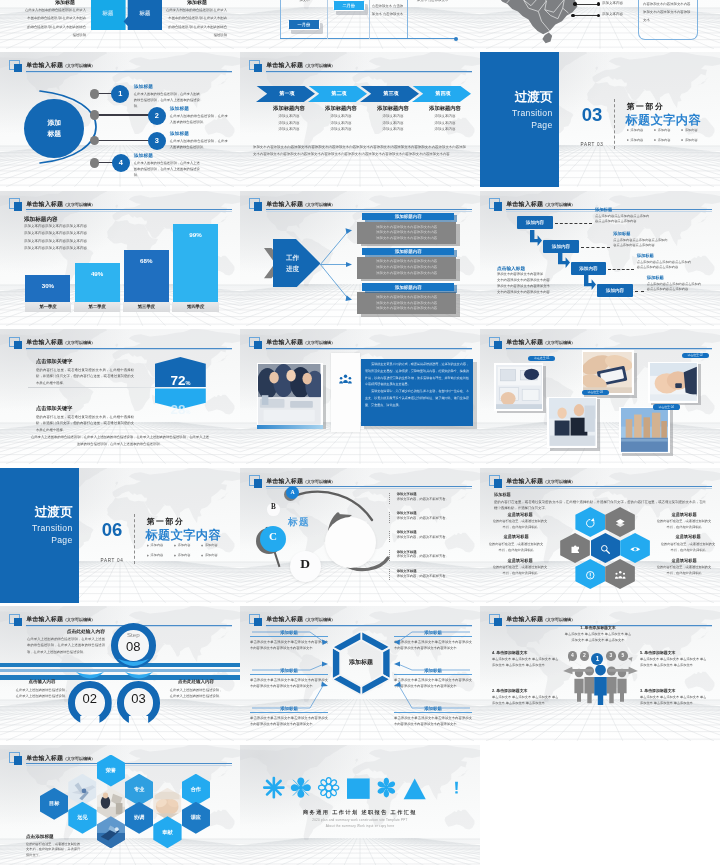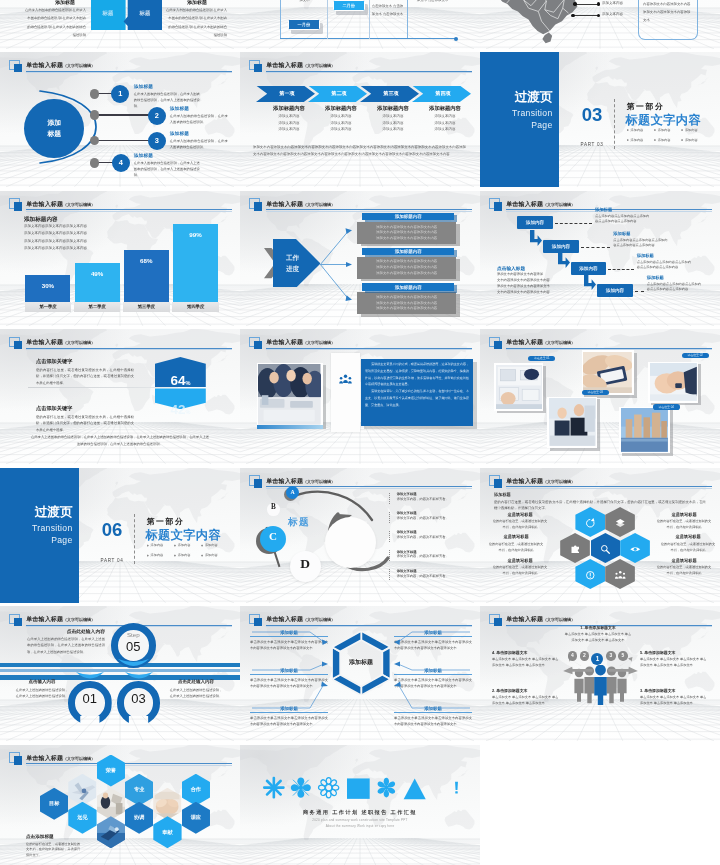--- a/index.html
+++ b/index.html
@@ -1031,22 +1031,22 @@
       </div>
 <div class="abs" style="left:36px;top:29px;font-size:5.2px;font-weight:bold;color:#1f1f1f">点击添加关键字</div>
 <div class="abs" style="left:36px;top:37.5px;width:98px;font-size:3.35px;color:#4a4a4a;line-height:1.95;text-align:justify">您的内容打在这里，或者通过复制您的文本后，在此框中选择粘贴，并选择只保留文字，您的内容打在这里，或者通过复制您的文本后在此框中选择。</div>
 <div class="abs" style="left:36px;top:76px;font-size:5.2px;font-weight:bold;color:#1f1f1f">点击添加关键字</div>
 <div class="abs" style="left:36px;top:84.5px;width:98px;font-size:3.35px;color:#4a4a4a;line-height:1.95;text-align:justify">您的内容打在这里，或者通过复制您的文本后，在此框中选择粘贴，并选择只保留文字，您的内容打在这里，或者通过复制您的文本后在此框中选择。</div>
 <div class="abs" style="left:28px;top:58px;width:150px;height:1.4px;background:linear-gradient(90deg,#cfd2d5 0%,#dcdfe2 70%,#eceeef 100%)"></div>
 <div class="abs" style="left:155px;top:28.1px;width:50.8px;height:52.2px"><svg viewBox="0 0 50.8 52.2" style="width:100%;height:100%">
           <path d="M25.4 0 L50.8 6.8 V30 H0 V6.8 Z" fill="#1368b4"></path>
           <path d="M0 31.5 H50.8 V45.7 L25.4 52.2 L0 45.7 Z" fill="#23aaf0"></path>
         </svg></div>
-<div class="abs" style="left:155px;top:44.5px;width:50.8px;text-align:center;color:#fff;font-size:13.5px;font-weight:bold;line-height:1"><span>64</span><span style="font-size:5.6px">%</span></div>
-<div class="abs" style="left:155px;top:74px;width:50.8px;text-align:center;color:#eaf6fd;font-size:13.5px;font-weight:bold;line-height:1;opacity:.75"><span>42</span><span style="font-size:5.6px">%</span></div>
+<div class="abs" style="left:155px;top:44.5px;width:50.8px;text-align:center;color:#fff;font-size:13.5px;font-weight:bold;line-height:1"><span>72</span><span style="font-size:5.6px">%</span></div>
+<div class="abs" style="left:155px;top:74px;width:50.8px;text-align:center;color:#eaf6fd;font-size:13.5px;font-weight:bold;line-height:1;opacity:.75"><span>28</span><span style="font-size:5.6px">%</span></div>
 <div class="abs" style="left:30px;top:105px;width:180px;font-size:3.3px;color:#4a4a4a;line-height:2.0;text-align:center">在此录入上述图表的综合描述说明，在此录入上述图表的综合描述说明，在此录入上述图表的综合描述说明，在此录入上述图表的综合描述说明，在此录入上述图表的综合描述说明。</div>
 </div>
 <div class="slide" style="left:240px;top:329px">
 <div class="bg"></div>
 <div class="wmap">
         <svg viewBox="0 0 1000 460" preserveAspectRatio="xMidYMid slice" style="width:100%;height:100%">
           <g fill="#d4d6d9">
             <path d="M33.3 51.4 L55.6 37.9 L111.1 40.6 L144.4 40.6 L194.4 43.3 L236.1 32.5 L272.2 32.5 L291.7 18.9 L327.8 8.1 L375.0 5.4 L444.4 8.1 L452.8 24.4 L416.7 40.6 L375.0 67.6 L352.8 92.0 L341.7 102.8 L316.7 108.2 L305.6 116.4 L294.4 121.8 L288.9 135.3 L275.0 146.1 L277.8 162.4 L269.4 154.2 L263.9 148.8 L250.0 151.5 L236.1 151.5 L230.6 159.6 L227.8 175.9 L236.1 181.3 L244.4 189.4 L258.3 194.8 L266.7 202.9 L277.8 208.4 L286.1 208.4 L280.6 202.9 L266.7 186.7 L255.6 173.2 L230.6 170.5 L208.3 170.5 L194.4 165.1 L186.1 148.8 L175.0 140.7 L163.9 129.9 L155.6 116.4 L155.6 100.1 L136.1 86.6 L122.2 73.1 L97.2 67.6 L77.8 73.1 L55.6 78.5 L41.7 67.6 L33.3 51.4 Z"></path>
             <path d="M275.0 208.4 L286.1 208.4 L291.7 200.2 L302.8 197.5 L322.2 200.2 L333.3 208.4 L347.2 213.8 L361.1 224.6 L377.8 235.4 L394.4 243.5 L402.8 251.6 L394.4 265.2 L391.7 278.7 L383.3 292.2 L366.7 297.6 L366.7 305.8 L355.6 316.6 L341.7 324.7 L327.8 335.5 L325.0 343.6 L319.4 351.8 L311.1 365.3 L308.3 376.1 L294.4 373.4 L291.7 359.9 L294.4 346.4 L297.2 332.8 L300.0 319.3 L302.8 305.8 L305.6 292.2 L305.6 278.7 L291.7 267.9 L280.6 251.6 L275.0 243.5 L277.8 230.0 L283.3 224.6 L286.1 216.5 L275.0 208.4 Z"></path>
             <path d="M452.8 173.2 L455.6 189.4 L452.8 194.8 L458.3 200.2 L466.7 208.4 L477.8 216.5 L491.7 216.5 L505.6 213.8 L519.4 219.2 L525.0 219.2 L527.8 224.6 L525.0 235.4 L533.3 246.2 L533.3 257.1 L538.9 276.0 L541.7 289.5 L550.0 308.5 L555.6 322.0 L569.4 322.0 L583.3 313.9 L591.7 300.4 L597.2 289.5 L611.1 273.3 L611.1 257.1 L613.9 235.4 L619.4 224.6 L633.3 216.5 L641.7 200.2 L625.0 197.5 L619.4 197.5 L611.1 189.4 L605.6 181.3 L602.8 170.5 L594.4 154.2 L588.9 146.1 L569.4 143.4 L555.6 146.1 L536.1 140.7 L527.8 129.9 L508.3 132.6 L494.4 135.3 L483.3 132.6 L472.2 148.8 L463.9 156.9 L452.8 173.2 Z"></path>
@@ -1733,28 +1733,28 @@
         <span class="sqf"></span>
         <span class="ht"><span>单击输入标题</span><span class="hs">（文字可以编辑）</span></span>
         <span class="rule"></span>
         <span class="rule2"></span>
       </div>
 <div class="abs" style="left:0;top:56.5px;width:240px;height:4.5px;background:#1f7cc0"></div>
 <div class="abs" style="left:0;top:63px;width:240px;height:3px;background:#7fb4de"></div>
 <div class="abs" style="left:0;top:69px;width:240px;height:4.5px;background:#1f7cc0"></div>
 <div class="abs" style="left:111px;top:16.9px;width:44.7px;height:44.7px;border-radius:50%;border:7.3px solid #1368b4;box-sizing:border-box;background:#f5f6f7"></div>
 <div class="abs" style="left:111px;top:25px;width:44.7px;text-align:center;color:#8a8a8a;font-size:6.2px">Step</div>
-<div class="abs" style="left:111px;top:33px;width:44.7px;text-align:center;color:#1a1a1a;font-size:13px">05</div>
+<div class="abs" style="left:111px;top:33px;width:44.7px;text-align:center;color:#1a1a1a;font-size:13px">08</div>
 <div class="abs" style="left:118px;top:52px;width:31px;height:13px"><svg viewBox="0 0 31 13" style="width:100%;height:100%">
           <path d="M0 0 Q15.5 14 31 0 Q15.5 6 0 0 Z" fill="#2fa9ef"></path>
         </svg></div>
 <div class="abs" style="left:27px;top:22px;width:78px;text-align:right;font-size:4.8px;font-weight:bold;color:#2f2f2f">点击此处输入内容</div>
 <div class="abs" style="left:27px;top:30px;width:78px;font-size:3.3px;color:#4d4d4d;line-height:1.95;text-align:justify">在此录入上述图表的综合描述说明，在此录入上述图表的综合描述说明，在此录入上述图表的综合描述说明，在此录入上述图表的综合描述说明。</div>
 <div class="abs" style="left:68px;top:75px;width:43.7px;height:43.7px;border-radius:50%;border:7px solid #1368b4;box-sizing:border-box;background:#f5f6f7;clip-path:polygon(0 0,100% 0,100% 100%,72% 100%,72% 80%,28% 80%,28% 100%,0 100%)"></div>
-<div class="abs" style="left:68px;top:85px;width:43.7px;text-align:center;color:#1a1a1a;font-size:13px">01</div>
+<div class="abs" style="left:68px;top:85px;width:43.7px;text-align:center;color:#1a1a1a;font-size:13px">02</div>
 <div class="abs" style="left:76px;top:63.5px;width:28px;height:12px"><svg viewBox="0 0 28 12" style="width:100%;height:100%">
           <path d="M0 0 Q14 13 28 0 Q14 5.5 0 0 Z" fill="#2fa9ef"></path>
         </svg></div>
 <div class="abs" style="left:12px;top:73px;width:60px;text-align:center;font-size:4.5px;font-weight:bold;color:#2f2f2f">点击输入内容</div>
 <div class="abs" style="left:14px;top:81px;width:56px;font-size:3.3px;color:#4d4d4d;line-height:1.9;text-align:center">在此录入上述图表的综合描述说明，在此录入上述图表的综合描述说明。</div>
 <div class="abs" style="left:116.7px;top:75px;width:43.7px;height:43.7px;border-radius:50%;border:7px solid #1368b4;box-sizing:border-box;background:#f5f6f7;clip-path:polygon(0 0,100% 0,100% 100%,72% 100%,72% 80%,28% 80%,28% 100%,0 100%)"></div>
 <div class="abs" style="left:116.7px;top:85px;width:43.7px;text-align:center;color:#1a1a1a;font-size:13px">03</div>
 <div class="abs" style="left:124.7px;top:63.5px;width:28px;height:12px"><svg viewBox="0 0 28 12" style="width:100%;height:100%">
           <path d="M0 0 Q14 13 28 0 Q14 5.5 0 0 Z" fill="#2fa9ef"></path>
         </svg></div>

